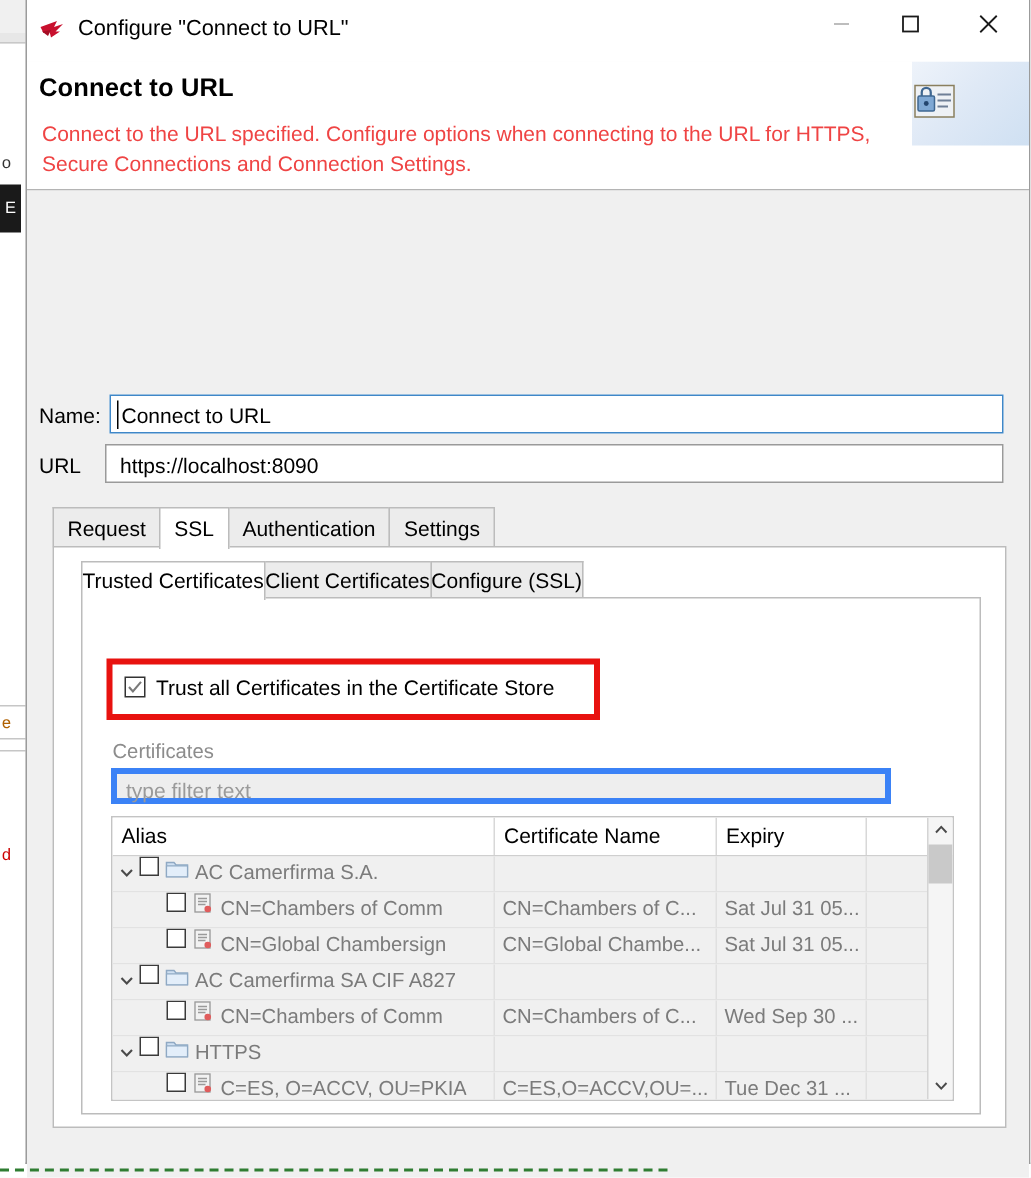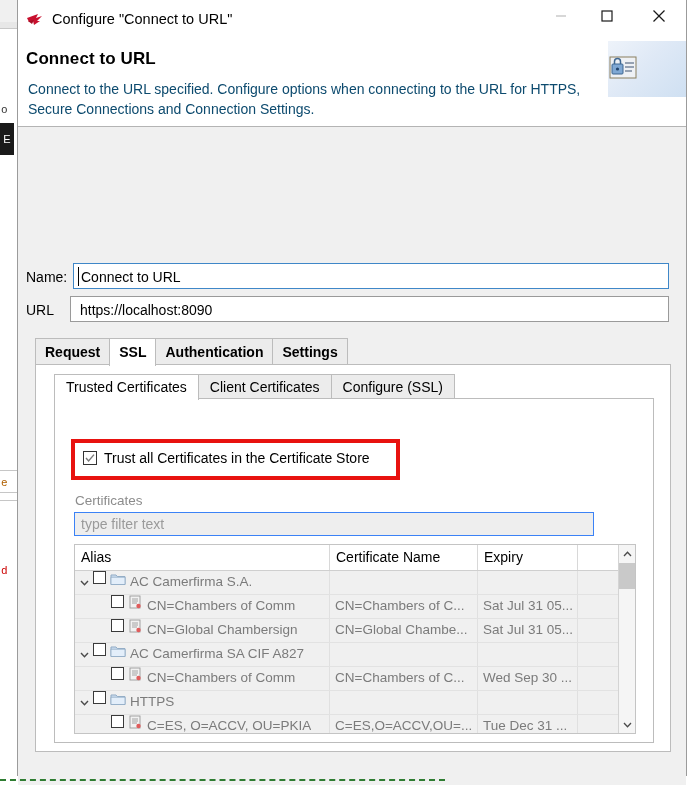--- a/index.html
+++ b/index.html
@@ -81,21 +81,21 @@
     border-bottom: 1px solid #b4b4b4;
     overflow: hidden;
   }
   .header-title {
     position: absolute; left: 8px; top: 8px;
     font-size: 17px; font-weight: bold; color: #000000;
     letter-spacing: 0.1px;
   }
   .header-desc {
     position: absolute; left: 10px; top: 38px; width: 580px;
-    font-size: 14px; color: #0c4a6e; line-height: 20px;
+    font-size: 14px; color: #ef4444; line-height: 20px;
   }
   .header-banner {
     position: absolute; right: 0; top: 0; width: 78px; height: 56px;
     background: linear-gradient(135deg,#eef3fa 0%,#dfe9f6 45%,#cfe0f2 100%);
   }
   .header-banner .ghost {
     position:absolute; right:2px; top:18px;
     font-size: 17px; font-weight: bold; color: #cfdcee;
     letter-spacing: 1px;
   }
@@ -125,21 +125,21 @@
   }
   .field-input.focused { border: 1px solid #3f87c8; }
   .field-input.plain { border: 1px solid #9a9a9a; }
   .caret {
     position: absolute; left: 4px; top: 3px;
     width: 1px; height: 19px; background: #000;
   }
 
   
   .tabs-outer {
-    position: absolute; left: 17px; top: 211px; width: 636px; height: 27px; font-weight: bold;
+    position: absolute; left: 17px; top: 211px; width: 636px; height: 27px;
   }
   .tab {
     position: relative; float: left; height: 27px;
     box-sizing: border-box;
     padding: 0 9px;
     font-size: 14px; color: #000;
     line-height: 26px;
     background: #ececec;
     border: 1px solid #bcbcbc;
     border-bottom: none;
@@ -160,21 +160,21 @@
     z-index: 2;
   }
 
   
   .tabs-inner {
     position: absolute; left: 18px; top: 9px;
   }
   .itab {
     position: relative; float: left; height: 25px;
     box-sizing: border-box;
-    padding: 0 11px;
+    padding: 0 0;
     font-size: 14px; color: #000;
     line-height: 24px;
     background: #ececec;
     border: 1px solid #bcbcbc;
     border-bottom: none;
     margin-right: -1px;
   }
   .itab.active { background: #ffffff; height: 26px; z-index: 3; }
 
   .inner-pane {
@@ -211,21 +211,21 @@
 
   
   .grp-label {
     position: absolute; left: 20px; top: 94px;
     font-size: 13.5px; color: #8c8c8c;
   }
   .filter-box {
     position: absolute; left: 19px; top: 113px;
     width: 520px; height: 24px;
     background: #eeeeee;
-    border: 1px solid #3b82f6;
+    border: 4px solid #3b82f6;
     box-sizing: border-box;
     font-size: 14px; color: #9a9a9a;
     line-height: 22px;
     padding-left: 6px;
     font-family: "Liberation Sans", sans-serif;
   }
 
   
   .table-wrap {
     position: absolute; left: 19px; top: 145px;

